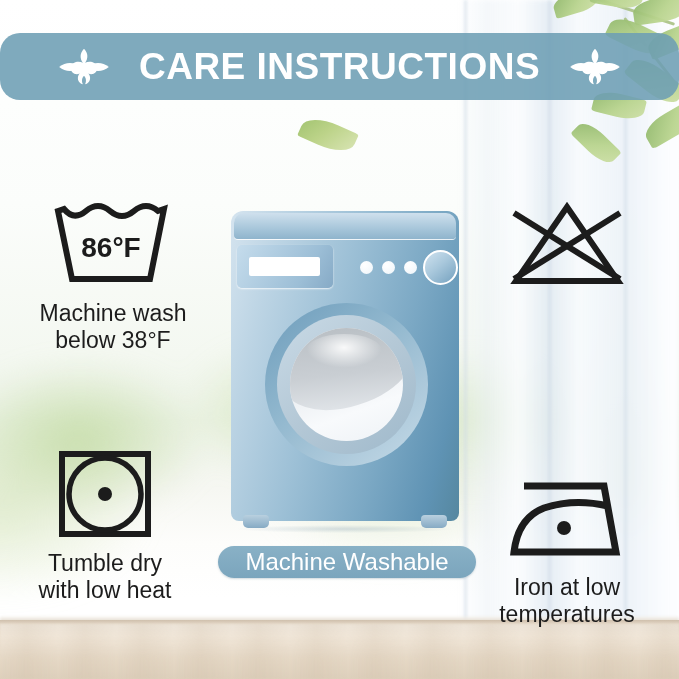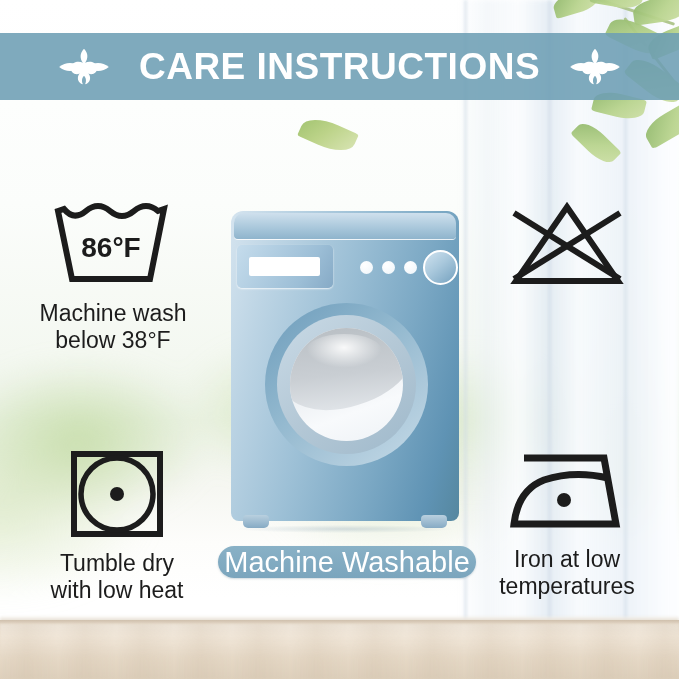--- a/index.html
+++ b/index.html
@@ -161,20 +161,21 @@
     position: absolute;
     left: 0;
     right: 0;
     top: 33px;
     height: 67px;
     background: rgba(109,158,180,0.88);
     display: flex;
     align-items: center;
     justify-content: center;
     gap: 28px;
+    border-radius: 20px;
   }
   .banner-title {
     color: #ffffff;
     font-size: 37px;
     font-weight: bold;
     letter-spacing: 0.5px;
     white-space: nowrap;
     font-family: "Liberation Sans", sans-serif;
   }
   .fleur {
@@ -202,22 +203,22 @@
     text-align: center;
     color: #1c1c1c;
     font-size: 23px;
     line-height: 1.17;
     font-family: "Liberation Sans", sans-serif;
     white-space: pre-line;
   }
 
   #cell-wash   { left: 8px;   top: 198px; }
   #cell-bleach { left: 462px; top: 198px; }
-  #cell-dry    { left: 12px;   top: 448px; }
-  #cell-iron   { left: 462px; top: 444px; }
+  #cell-dry    { left: 0;   top: 448px; }
+  #cell-iron   { left: 462px; top: 472px; }
 
   
   .machine {
     position: absolute;
     left: 231px;
     top: 211px;
     width: 228px;
     height: 315px;
   }
   .m-body {
@@ -362,21 +363,21 @@
     height: 32px;
     border-radius: 16px;
     background: linear-gradient(to bottom, #89b1c6, #7ba5bd);
     display: flex;
     align-items: center;
     justify-content: center;
     box-shadow: 0 1px 2px rgba(100,130,150,0.3);
   }
   .badge-text {
     color: #ffffff;
-    font-size: 29px;
+    font-size: 24px;
     white-space: nowrap;
     font-family: "Liberation Sans", sans-serif;
   }
 </style>
 </head>
 <body>
 
 <div id="stage">
 
   <div class="bg-base"></div>

